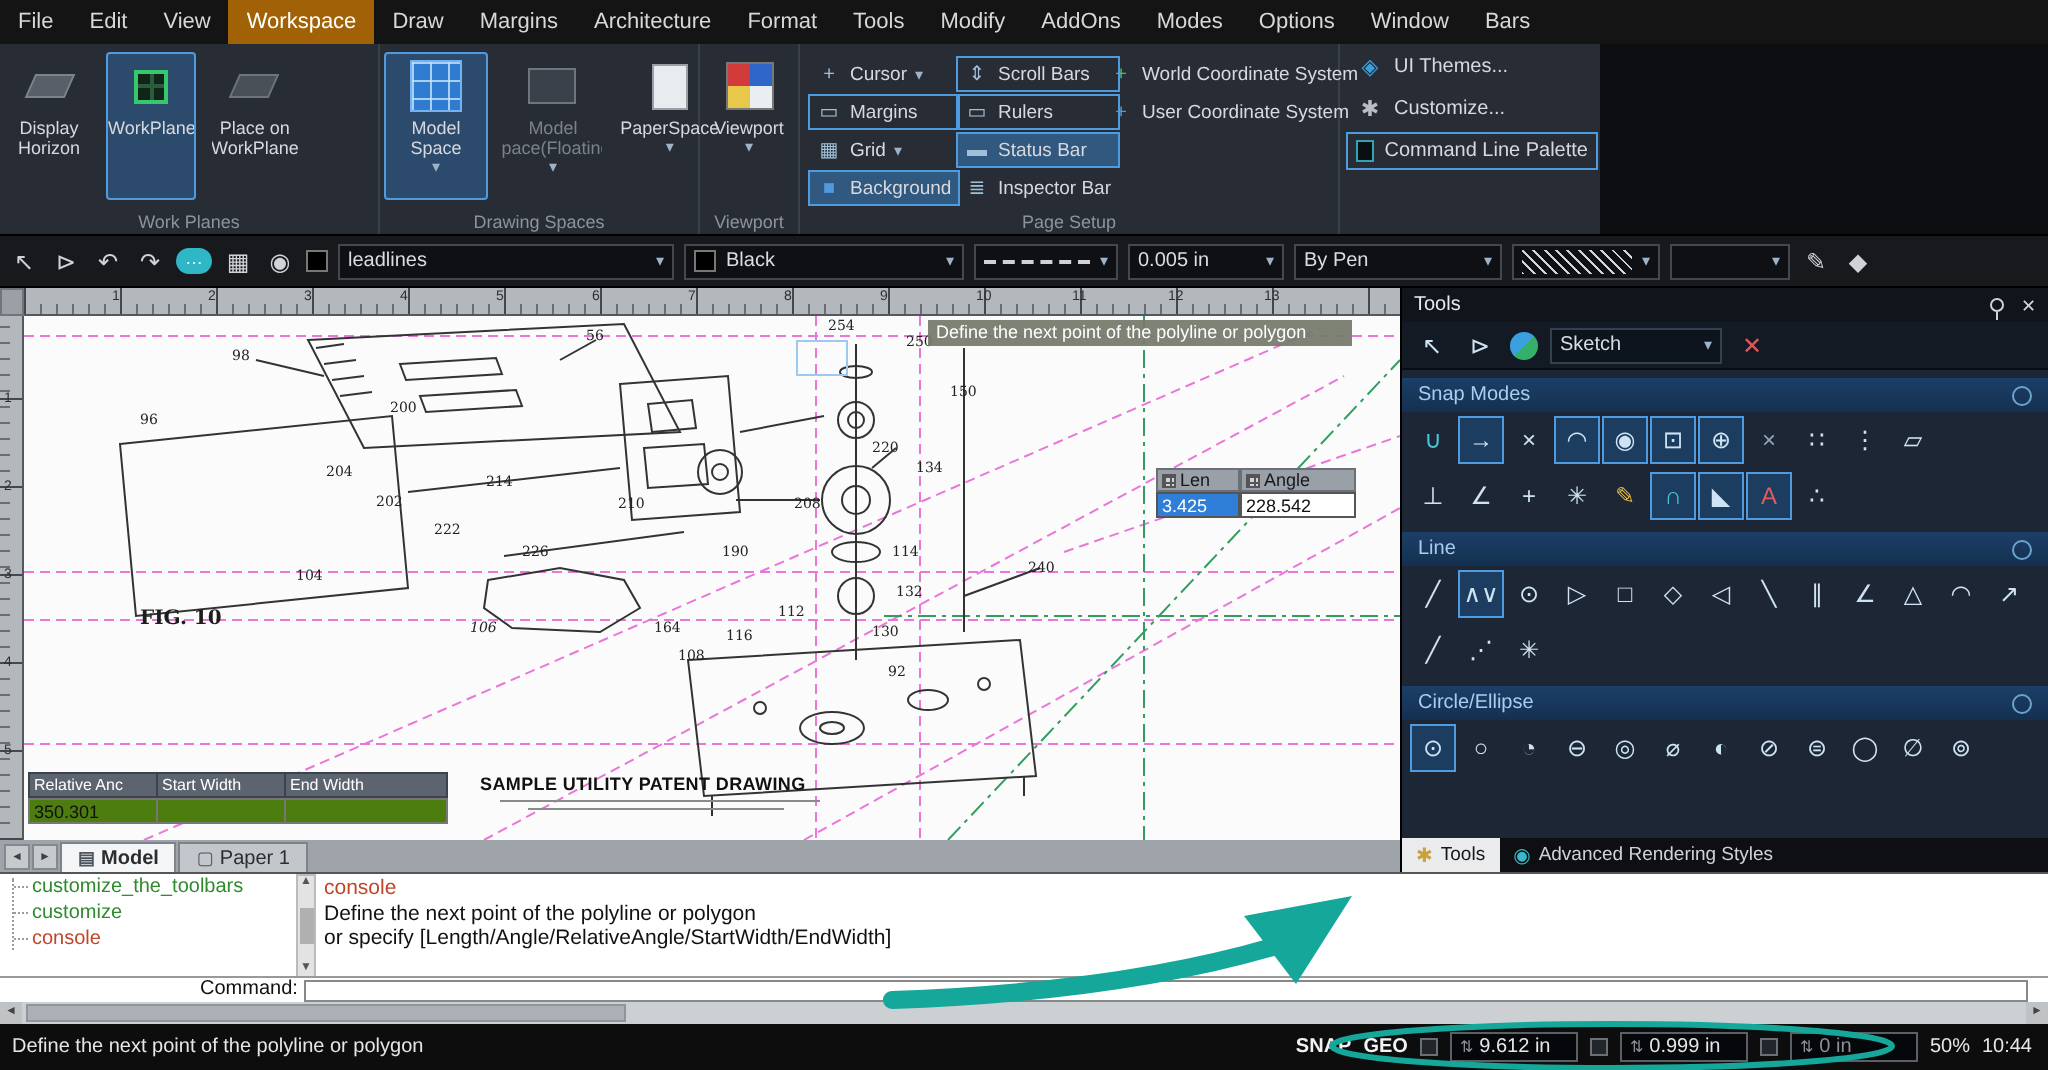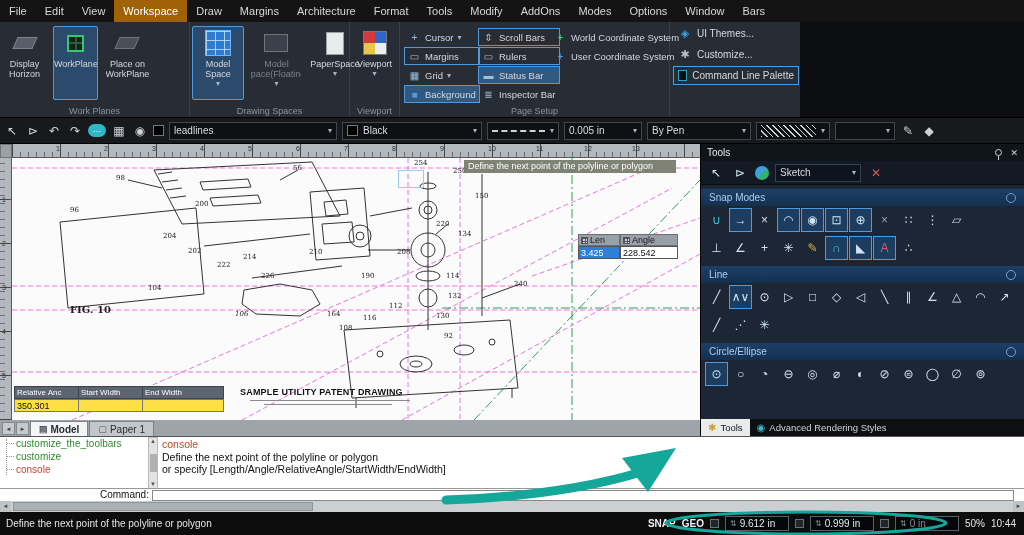--- a/index.html
+++ b/index.html
@@ -69,21 +69,21 @@
 #coord-widget{position:absolute;left:566px;top:76px;width:100px;font-size:9px}
 .cw-h,.cw-v{display:flex}
 .cw-cell{flex:1;display:flex;align-items:center;gap:2px;background:#9aa0a8;border:1px solid #6b7077;color:#16181b;padding:0 2px;height:12px;overflow:hidden}
 .cw-cell:first-child{flex:0 0 42px}
 .mini-grid{width:7px;height:7px;border:1px solid #555;background-color:#cfd3d8;background-image:linear-gradient(#555 1px,transparent 1px),linear-gradient(90deg,#555 1px,transparent 1px);background-size:3px 3px}
 .cw-in{flex:1;height:13px;background:#fff;border:1px solid #555;color:#111;line-height:12px;padding:0 2px}
 .cw-in:first-child{flex:0 0 42px}
 .cw-in.selected{background:#2f7ed8;color:#fff}
 .pfield{position:absolute;top:228px;width:82px}
 .pfield .plab2{display:block;background:#5c6470;color:#fff;font-size:8px;line-height:11px;padding:0 2px;border:1px solid #3d434c;white-space:nowrap;overflow:hidden}
-.pfield .pval{display:block;background:#fde047;border:1px solid #777;height:13px;font-size:9px;line-height:12px;padding:0 2px;color:#111}
+.pfield .pval{display:block;background:#4d7c0f;border:1px solid #777;height:13px;font-size:9px;line-height:12px;padding:0 2px;color:#111}
 #sel-box{position:absolute;left:386px;top:12px;width:26px;height:18px;border:1px solid #9ec9ef}
 
 #canvas-tabs{position:absolute;left:0;top:420px;width:700px;height:16px;background:#9fa4aa;display:flex;align-items:flex-end;padding-left:2px}
 .tnav{width:13px;height:13px;margin:0 1px 1px 0;background:#c6cacd;border:1px solid #85898e;font-size:6px;line-height:12px;text-align:center;color:#3d4045}
 .dtab{display:flex;align-items:center;gap:3px;height:15px;padding:0 8px;font-size:10px;background:#c3c7cb;border:1px solid #7e838a;border-bottom:none;margin-right:1px;color:#2a2d31}
 .dtab.active{background:#f4f5f6;font-weight:bold}
 .dtab .ti{font-size:9px;color:#4e5archive}
 .dtab .ti{font-size:9px;color:#4e555e}
 
 #tools-panel{position:absolute;left:700px;top:144px;width:324px;height:292px;background:#1d2634;border-left:1px solid #000}
@@ -416,21 +416,21 @@
         <line x1="500" y1="230" x2="500" y2="240"></line>
       </g>
     </svg>
     <div id="part-labels">
         <span class="plabel" style="left: 281px; top: 6px;">56</span>
         <span class="plabel" style="left: 104px; top: 16px;">98</span>
         <span class="plabel" style="left: 58px; top: 48px;">96</span>
         <span class="plabel" style="left: 183px; top: 42px;">200</span>
         <span class="plabel" style="left: 151px; top: 74px;">204</span>
         <span class="plabel" style="left: 176px; top: 89px;">202</span>
-        <span class="plabel" style="left: 231px; top: 79px; margin-top: 16px;">214</span>
+        <span class="plabel" style="left: 231px; top: 79px;">214</span>
         <span class="plabel" style="left: 424px; top: 62px;">220</span>
         <span class="plabel" style="left: 385px; top: 90px;">208</span>
         <span class="plabel" style="left: 297px; top: 90px;">210</span>
         <span class="plabel" style="left: 205px; top: 103px;">222</span>
         <span class="plabel" style="left: 249px; top: 114px;">226</span>
         <span class="plabel" style="left: 136px; top: 126px;">104</span>
         <span class="plabel" style="left: 223px; top: 152px; font-style: italic;">106</span>
         <span class="plabel" style="left: 402px; top: 1px;">254</span>
         <span class="plabel" style="left: 441px; top: 9px;">250</span>
         <span class="plabel" style="left: 463px; top: 34px;">150</span>

